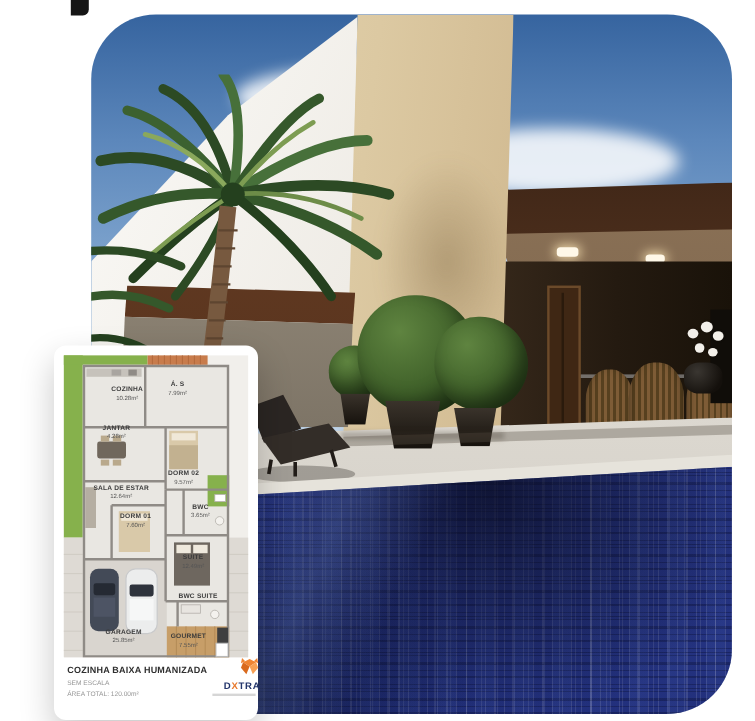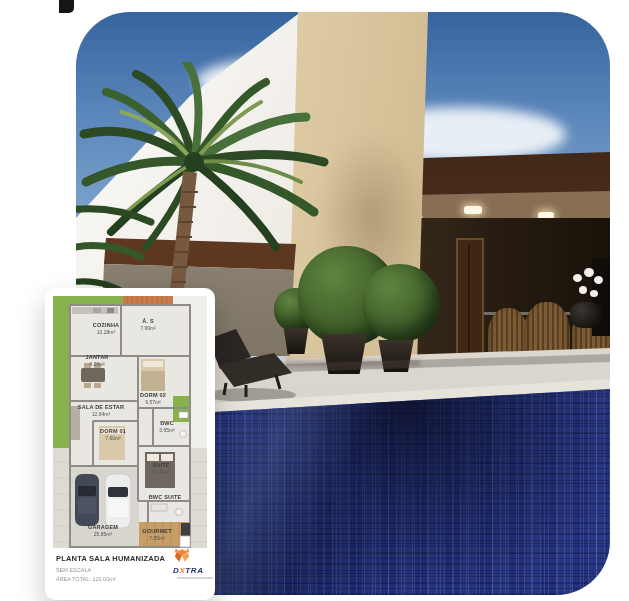--- a/index.html
+++ b/index.html
@@ -72,21 +72,21 @@
   
   .card{position:absolute;left:45px;top:288px;width:170px;height:312px;background:#ffffff;border-radius:10px;
         box-shadow:0 12px 28px rgba(0,0,0,.22);z-index:30;}
   .plan{position:absolute;left:8px;top:8px;width:154px;height:252px;}
   .room{position:absolute;transform:translateX(-50%);text-align:center;white-space:nowrap;line-height:1.3;}
   .rname{display:block;font-size:5.5px;font-weight:bold;color:#3b3b3b;letter-spacing:.2px;}
   .rarea{display:block;font-size:5px;color:#555555;}
   .fp-title{position:absolute;left:11px;top:266px;font-size:7.5px;font-weight:bold;color:#2f2f2f;letter-spacing:.2px;}
   .fp-scale{position:absolute;left:11px;top:279px;font-size:5.5px;color:#969696;}
   .fp-total{position:absolute;left:11px;top:288px;font-size:5.5px;color:#969696;}
-  .logo{position:absolute;left:128px;top:260px;width:44px;text-align:left;font-style:italic;}
+  .logo{position:absolute;left:128px;top:260px;width:44px;text-align:right;}
   .logo svg{width:18px;height:15px;display:inline-block;}
   .logo-text{font-size:8px;font-weight:bold;letter-spacing:.6px;line-height:1;}
   .ln{color:#23356b;} .lo{color:#e87a2e;}
   .logo-bar{margin:2px auto 0;width:36px;height:2px;background:#d6d6d6;}
 </style>
 </head>
 <body>
 
 <div class="photo">
 
@@ -282,21 +282,21 @@
     <div class="room" style="left:50px;top:228px;">
       <span class="rname">GARAGEM</span>
       <span class="rarea">25.85m²</span>
     </div>
     <div class="room" style="left:104px;top:232px;">
       <span class="rname">GOURMET</span>
       <span class="rarea">7.55m²</span>
     </div>
   </div>
 
-  <div class="fp-title">PLANTA SALA HUMANIZADA</div>
+  <div class="fp-title">COZINHA BAIXA HUMANIZADA</div>
   <div class="fp-scale">SEM ESCALA</div>
   <div class="fp-total">ÁREA TOTAL: 120.00m²</div>
 
   <div class="logo">
     <svg viewBox="0 0 20 16">
       <polygon points="3,0 6,3 2,5" fill="#ef8432"></polygon>
       <polygon points="17,0 18,5 14,3" fill="#ef8432"></polygon>
       <polygon points="10,1 16,4 10,8 4,4" fill="#ef8432"></polygon>
       <polygon points="4,4 10,8 7,15 2,9" fill="#d96a1e"></polygon>
       <polygon points="16,4 18,9 13,15 10,8" fill="#f7a054"></polygon>

